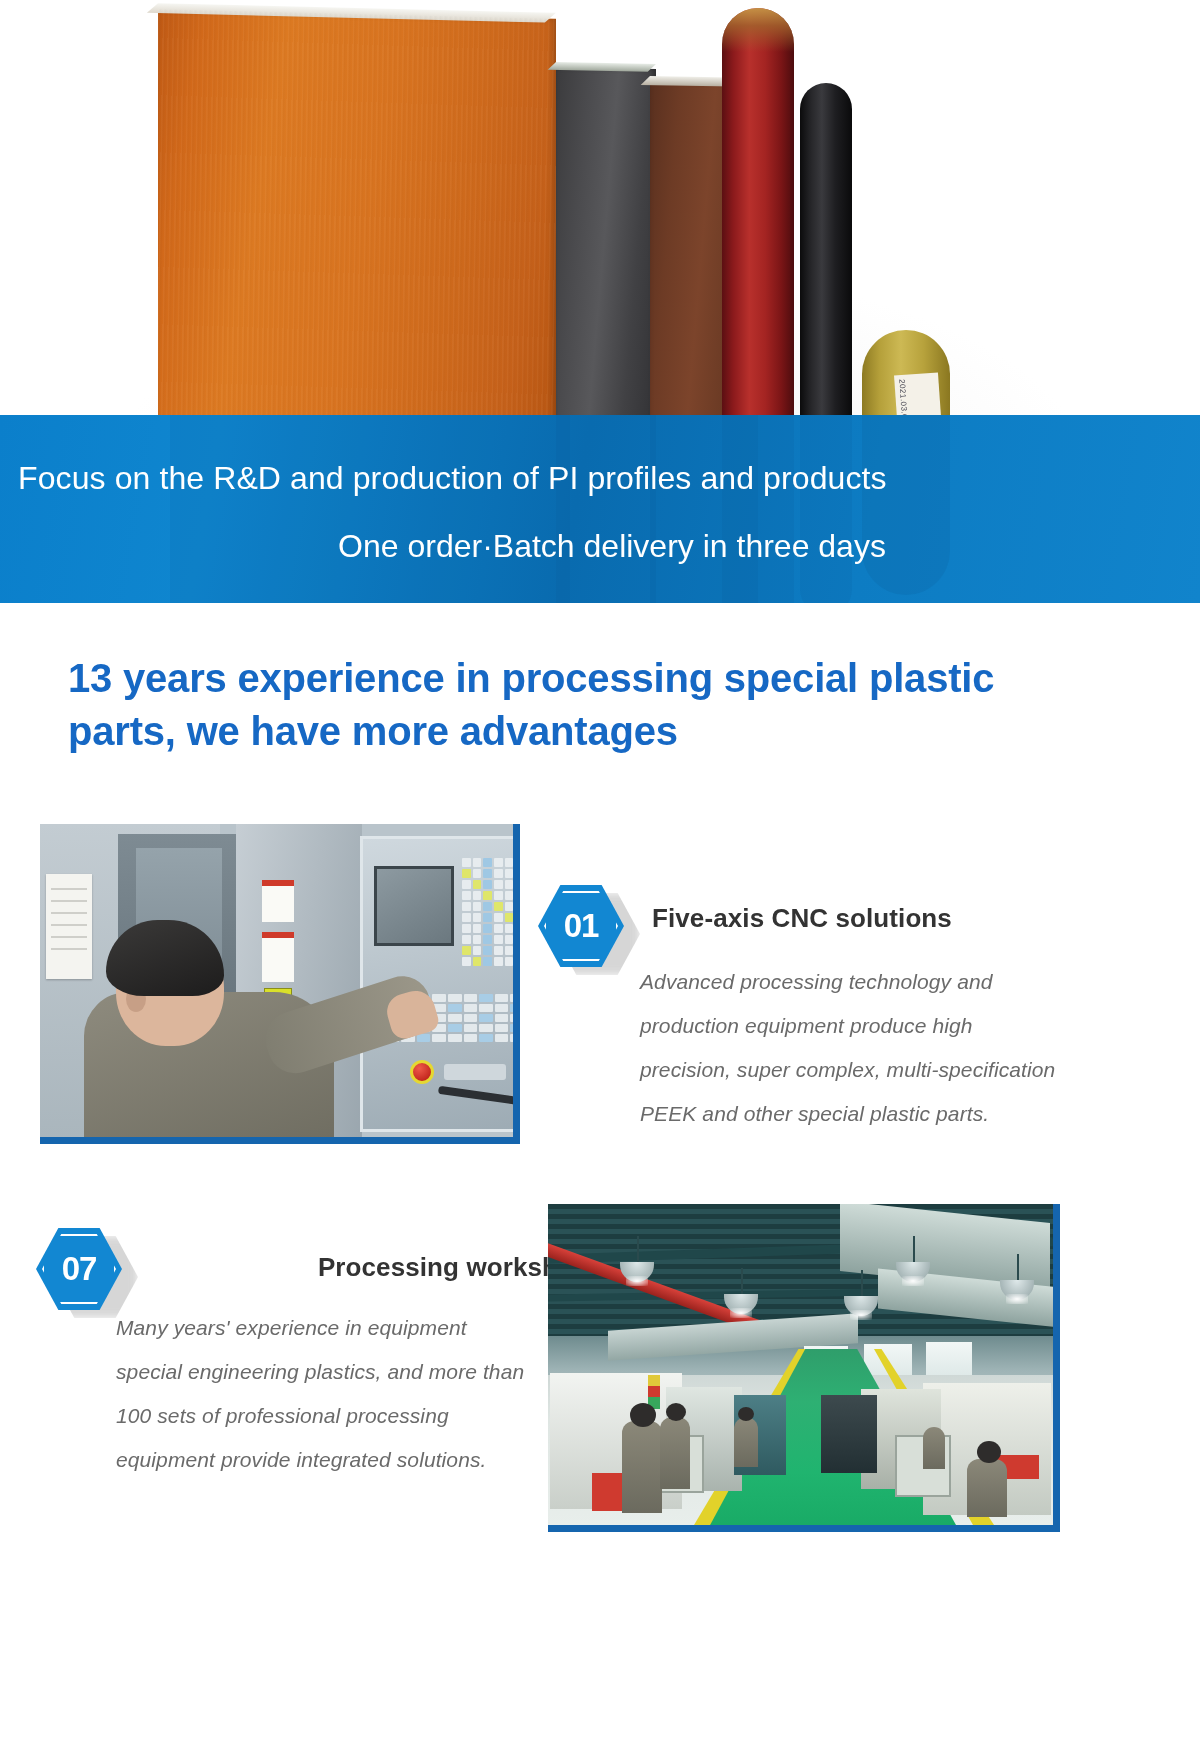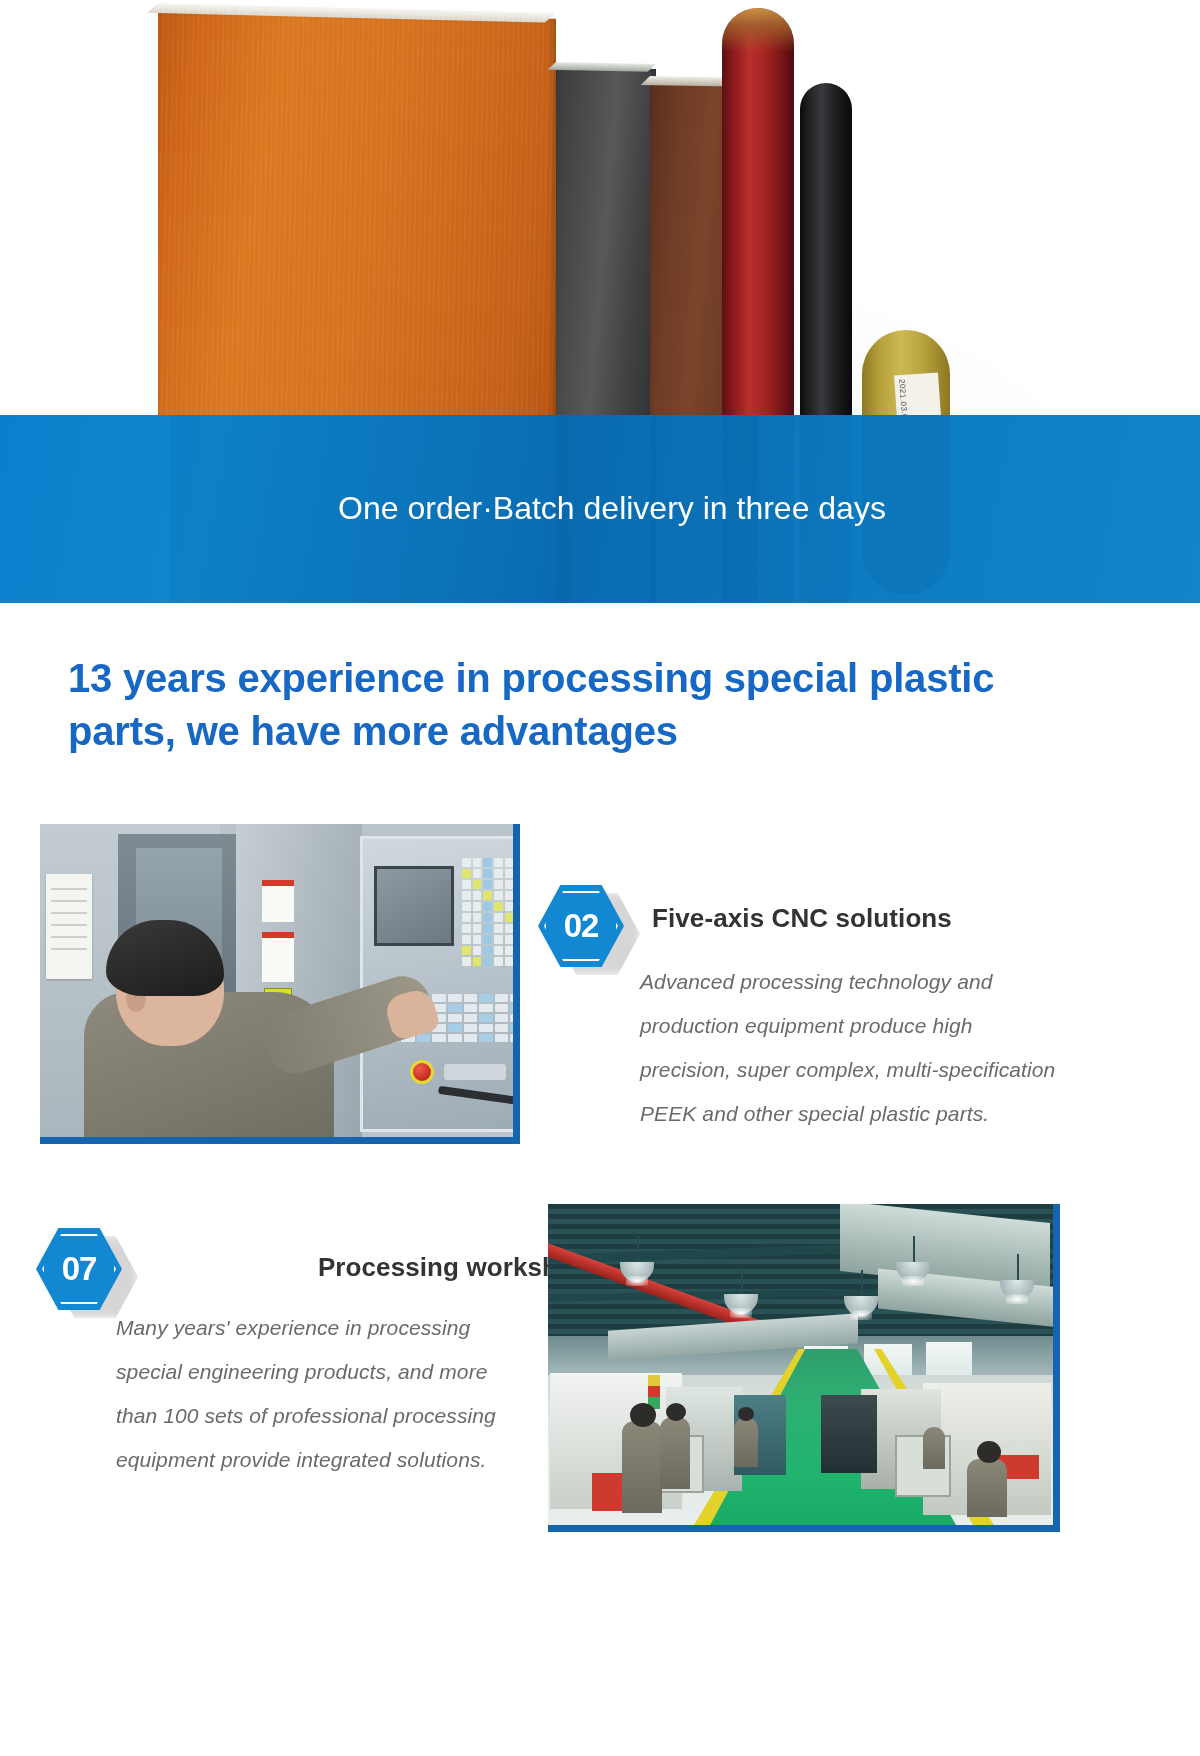--- a/index.html
+++ b/index.html
@@ -353,20 +353,21 @@
 </div>
 
 <div class="banner">
   <div class="banner-ghost g1"></div>
   <div class="banner-ghost g2"></div>
   <div class="banner-ghost g3"></div>
   <div class="banner-ghost g4"></div>
   <div class="banner-ghost g5"></div>
   <div class="banner-ghost g6"></div>
   <div class="banner-text">
+    <div class="banner-line1">Focus on the R&amp;D and production of PI profiles and products</div>
     <div class="banner-line2">One order·Batch delivery in three days</div>
   </div>
 </div>
 
 <div class="headline">13 years experience in processing special plastic parts, we have more advantages</div>
 
 <div class="sec01-photo">
   <div class="cnc">
     <div class="machine-left"></div>
     <div class="bay"></div>
@@ -509,33 +510,33 @@
     <div class="worker-head"></div>
     <div class="worker-ear"></div>
     <div class="worker-hair"></div>
   </div>
 </div>
 
 <div class="hexbadge" id="badge01">
   <div class="hex-shadow"></div>
   <div class="hex"></div>
   <div class="hex-in"></div>
-  <div class="hex-num">02</div>
+  <div class="hex-num">01</div>
 </div>
 <div class="sec-title" id="title01">Five-axis CNC solutions</div>
 <div class="sec-body" id="body01">Advanced processing technology and production equipment produce high precision, super complex, multi-specification PEEK and other special plastic parts.</div>
 
 <div class="hexbadge" id="badge02">
   <div class="hex-shadow"></div>
   <div class="hex"></div>
   <div class="hex-in"></div>
   <div class="hex-num">07</div>
 </div>
 <div class="sec-title" id="title02">Processing workshop</div>
-<div class="sec-body" id="body02">Many years' experience in processing special engineering products, and more than 100 sets of professional processing equipment provide integrated solutions.</div>
+<div class="sec-body" id="body02">Many years' experience in equipment special engineering plastics, and more than 100 sets of professional processing equipment provide integrated solutions.</div>
 
 <div class="sec02-photo">
   <div class="ws">
     <div class="ceiling"></div>
     <div class="beam b1"></div>
     <div class="beam b2"></div>
     <div class="redpipe"></div>
     <div class="duct d1"></div>
     <div class="duct d2"></div>
     <div class="duct d3"></div>

